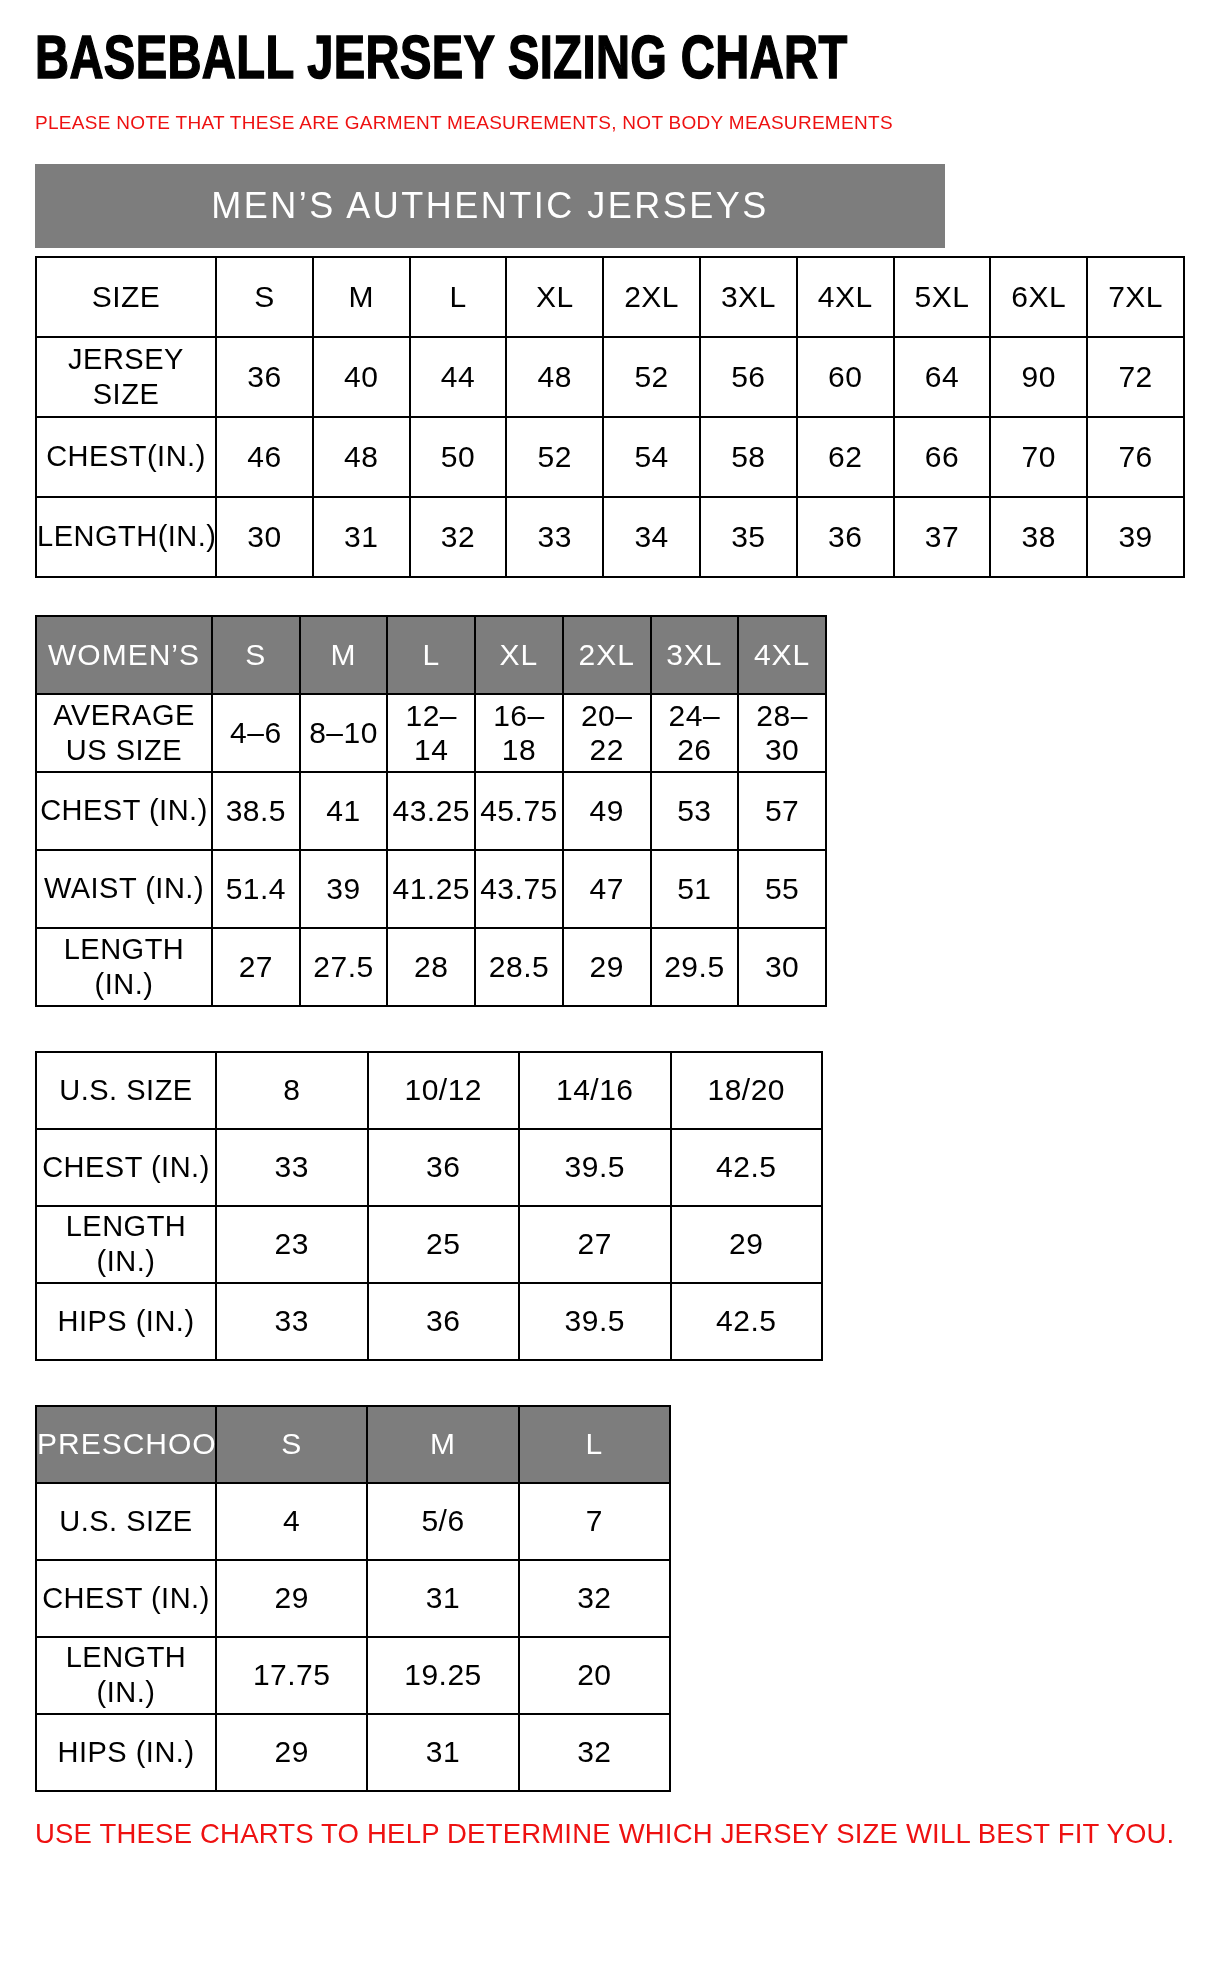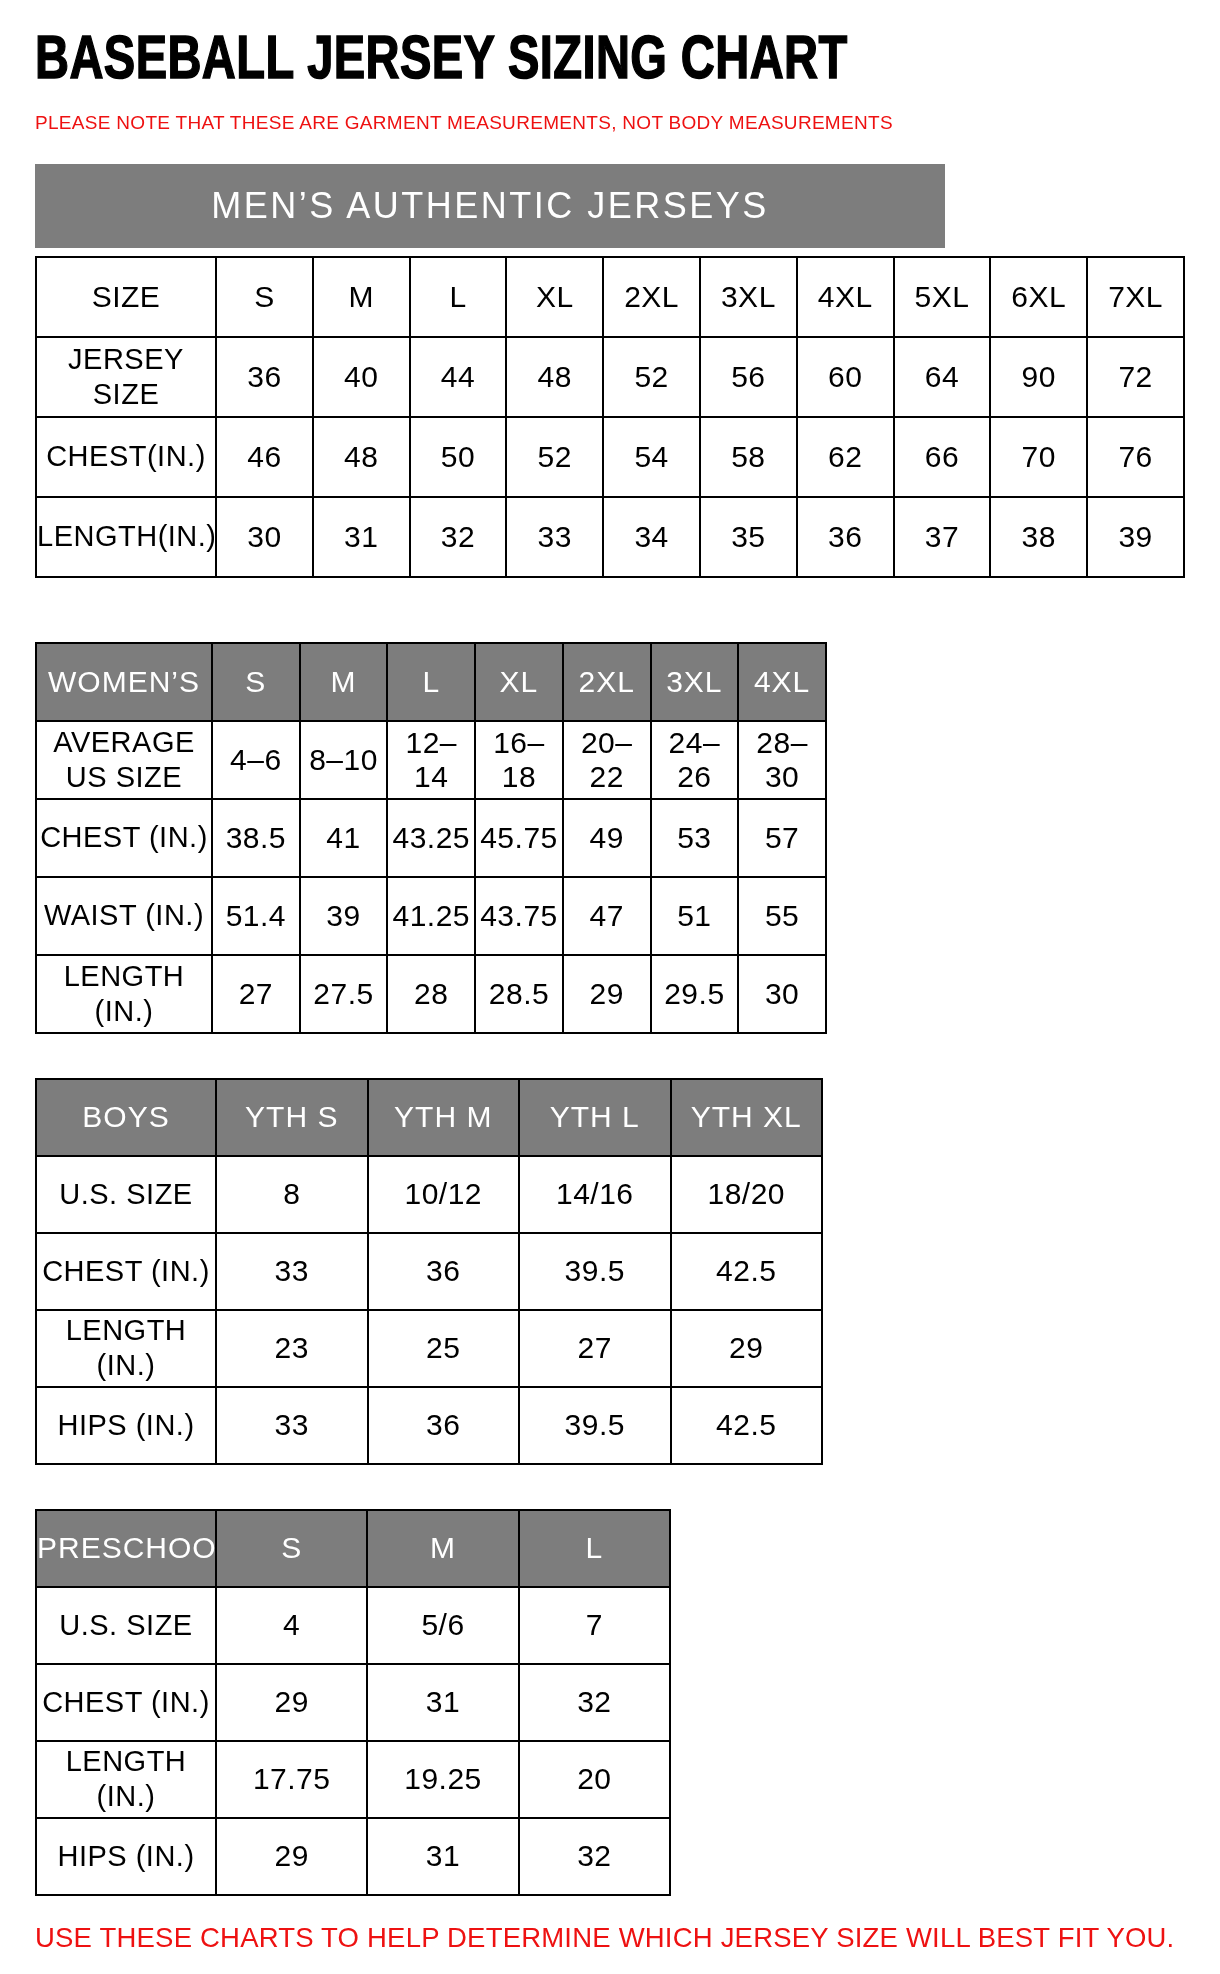--- a/index.html
+++ b/index.html
@@ -62,21 +62,21 @@
   }
   td:first-child {
     white-space: pre-line;
     font-size: 29px;
     line-height: 1.2;
   }
   .t-mens { width: 1150px; margin-top: 8px; }
   .t-mens td, .t-mens th { height: 80px; border-radius: 30px; }
   .t-mens td:first-child, .t-mens th:first-child { width: 180px; }
 
-  .t-womens { width: 792px; margin-top: 64px; }
+  .t-womens { width: 792px; margin-top: 37px; }
   .t-womens td, .t-womens th { height: 78px; }
   .t-womens td:first-child, .t-womens th:first-child { width: 176px; }
 
   .t-boys { width: 788px; margin-top: 44px; }
   .t-boys td, .t-boys th { height: 77px; }
   .t-boys td:first-child, .t-boys th:first-child { width: 180px; }
 
   .t-preschool { width: 636px; margin-top: 44px; }
   .t-preschool td, .t-preschool th { height: 77px; }
   .t-preschool td:first-child, .t-preschool th:first-child { width: 180px; }
@@ -209,27 +209,20 @@
           <td>29</td>
           <td>29.5</td>
           <td>30</td>
         </tr>
       </tbody>
     </table>
 
   <table class="t-boys">
       <tbody>
         <tr>
-          <th class="gray">BOYS</th>
-          <th class="gray">YTH S</th>
-          <th class="gray">YTH M</th>
-          <th class="gray">YTH L</th>
-          <th class="gray">YTH XL</th>
-        </tr>
-        <tr>
           <td>U.S. SIZE</td>
           <td>8</td>
           <td>10/12</td>
           <td>14/16</td>
           <td>18/20</td>
         </tr>
         <tr>
           <td>CHEST (IN.)</td>
           <td>33</td>
           <td>36</td>

